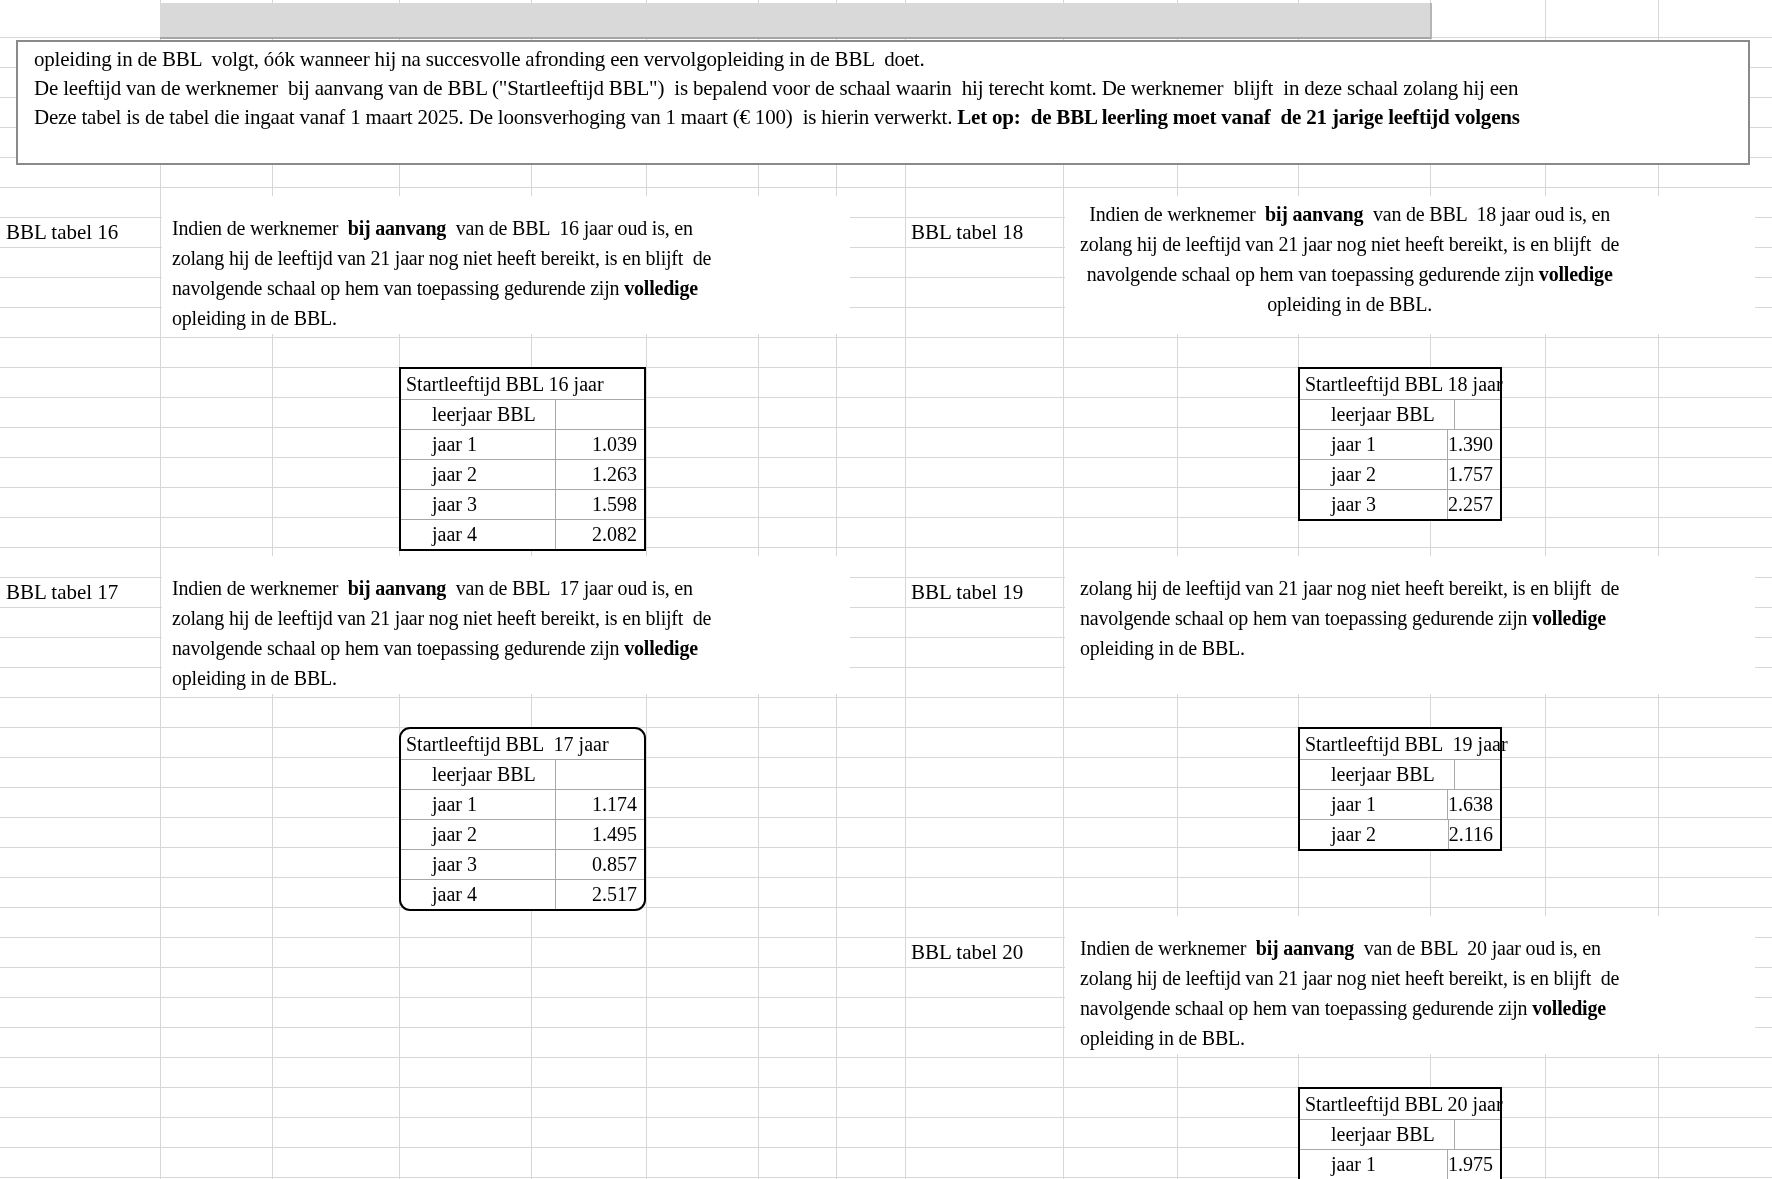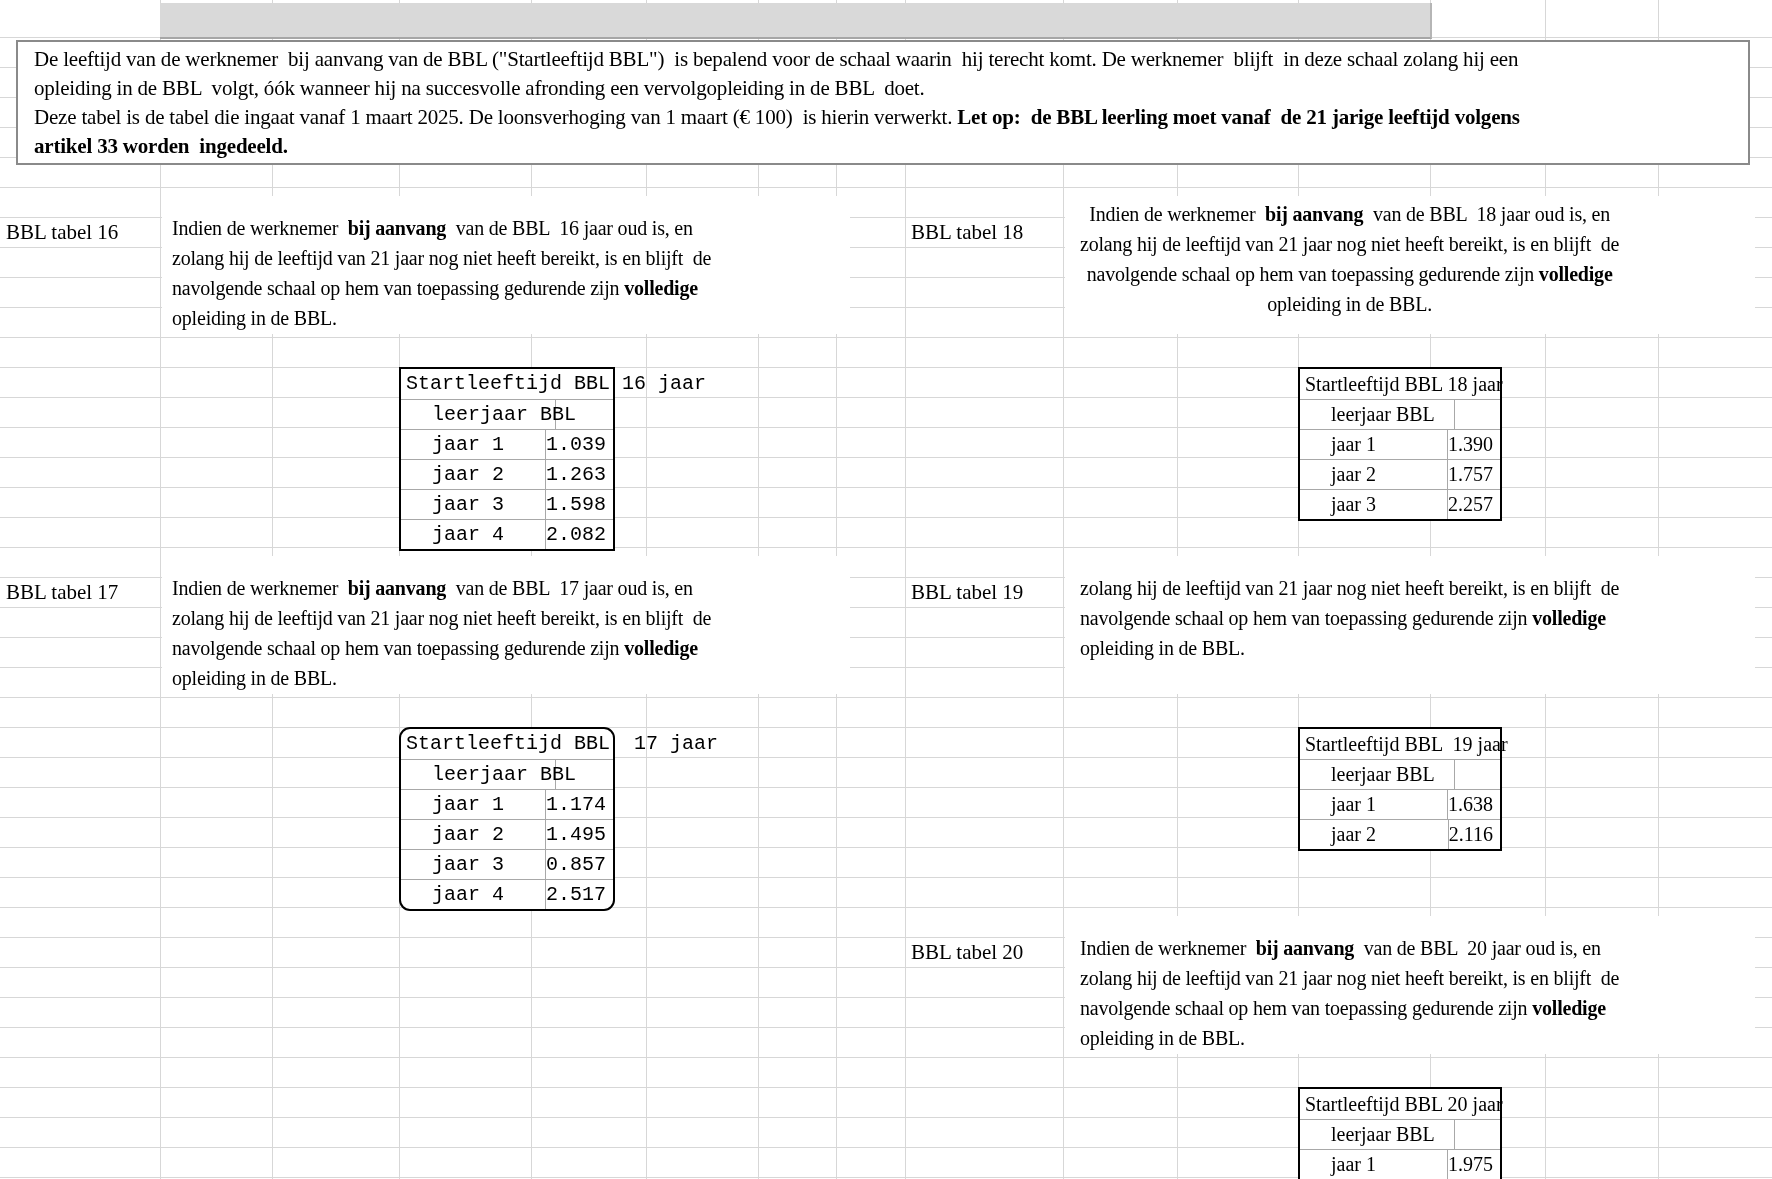--- a/index.html
+++ b/index.html
@@ -29,21 +29,21 @@
   .pcover{position:absolute;background:#ffffff;z-index:1;}
   .ptext{position:absolute;z-index:2;font-size:20px;letter-spacing:-0.2px;}
   .pl{white-space:pre;line-height:30px;height:30px;}
 
   
   .stable{position:absolute;background:#fff;border:2.5px solid #000;box-sizing:border-box;z-index:2;font-size:20px;}
   .thead{height:30px;line-height:30px;padding-left:5px;white-space:pre;box-sizing:border-box;}
   .trow{display:flex;height:30px;box-sizing:border-box;border-top:1px solid #a8a8a8;padding-left:26px;}
   .tlab{width:129px;padding-left:5px;line-height:29px;border-right:1px solid #a8a8a8;box-sizing:border-box;white-space:pre;}
   .tval{flex:1;text-align:right;padding-right:7px;line-height:29px;white-space:pre;}
-  .t-left{left:399px;top:367px;width:216px;font-family:Liberation Mono, monospace;}
+  .t-left{left:399px;top:367px;width:247px;}
   .t-right{left:1298px;width:204px;}
 </style>
 </head>
 <body>
 
 <div class="sheet">
 
   <div id="grid">
       <div class="gh" style="top: 37px;"></div>
       <div class="gh" style="top: 67px;"></div>
@@ -98,24 +98,23 @@
       <div class="gv" style="left: 1430px;"></div>
       <div class="gv" style="left: 1545px;"></div>
       <div class="gv" style="left: 1658px;"></div>
     </div>
 
   <div class="title-bar">
     <span>Salarisbetaling voor leerlingen in de BBL bij betaling per maand vanaf 1 maart 2025 tot 1 oktober 2025</span>
   </div>
 
   <div class="note-box">
+    <div class="nline">opleiding in de BBL  volgt, óók wanneer hij na succesvolle afronding een vervolgopleiding in de BBL  doet.</div>
     <div class="nline">De leeftijd van de werknemer  bij aanvang van de BBL ("Startleeftijd BBL")  is bepalend voor de schaal waarin  hij terecht komt. De werknemer  blijft  in deze schaal zolang hij een</div>
-    <div class="nline">opleiding in de BBL  volgt, óók wanneer hij na succesvolle afronding een vervolgopleiding in de BBL  doet.</div>
     <div class="nline"><span>Deze tabel is de tabel die ingaat vanaf 1 maart 2025. De loonsverhoging van 1 maart (€ 100)  is hierin verwerkt. </span><span class="b">Let op:  de BBL leerling moet vanaf  de 21 jarige leeftijd volgens</span></div>
-    <div class="nline b">artikel 33 worden  ingedeeld.</div>
   </div>
 
   <div class="slabel" style="left:6px;top:217px;">BBL tabel 16</div>
   <div class="pcover" style="left:162px;top:196px;width:688px;height:138px;"></div>
   <div class="ptext" style="left:172px;top:213px;">
     <div class="pl"><span>Indien de werknemer  </span><span class="b">bij aanvang</span><span>  van de BBL  16 jaar oud is, en</span></div>
     <div class="pl">zolang hij de leeftijd van 21 jaar nog niet heeft bereikt, is en blijft  de</div>
     <div class="pl"><span>navolgende schaal op hem van toepassing gedurende zijn </span><span class="b">volledige</span></div>
     <div class="pl">opleiding in de BBL.</div>
   </div>

